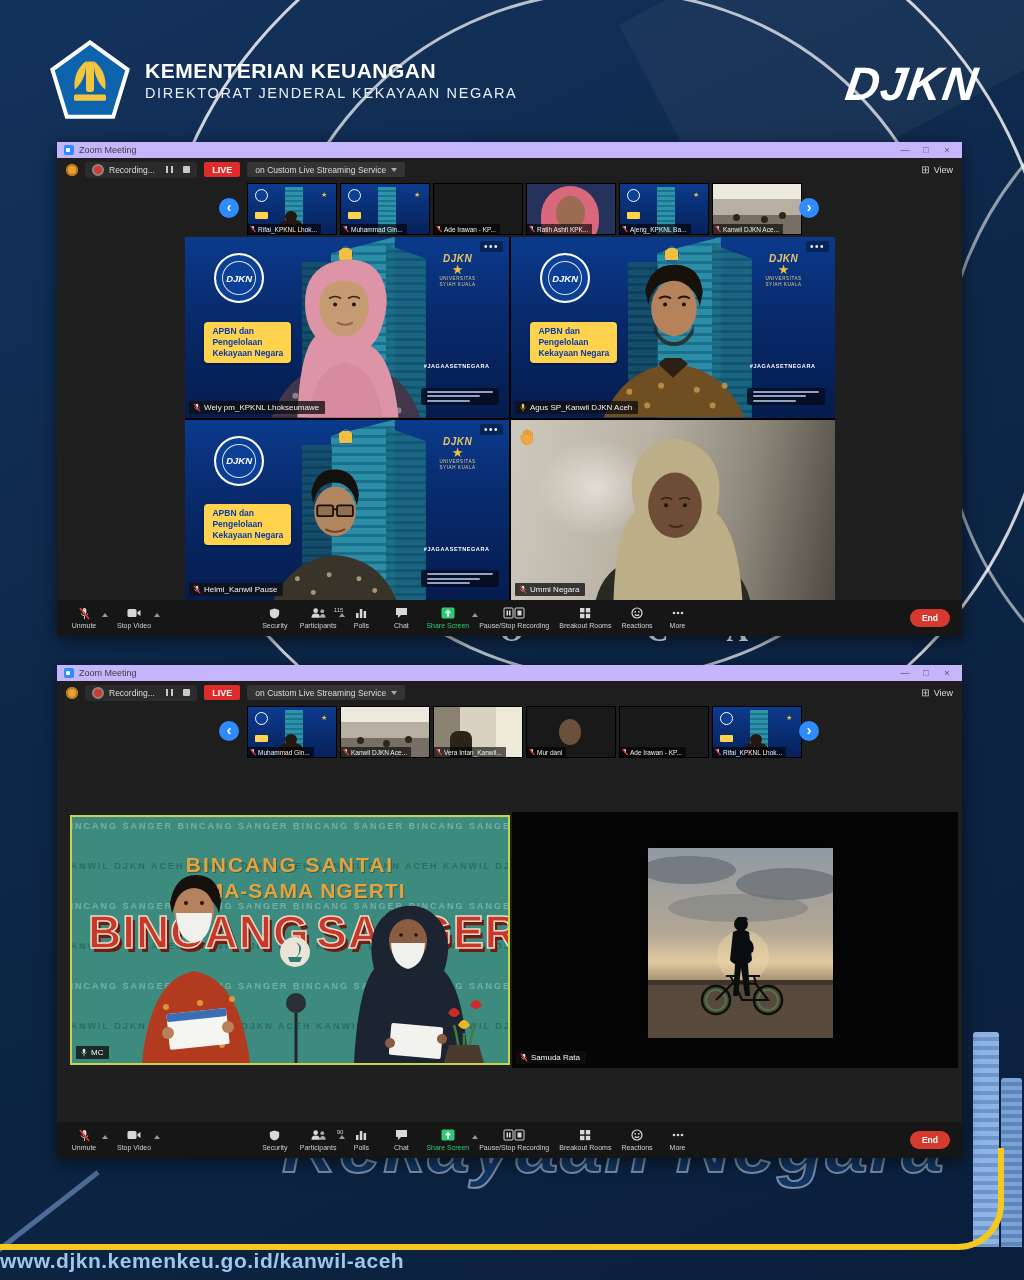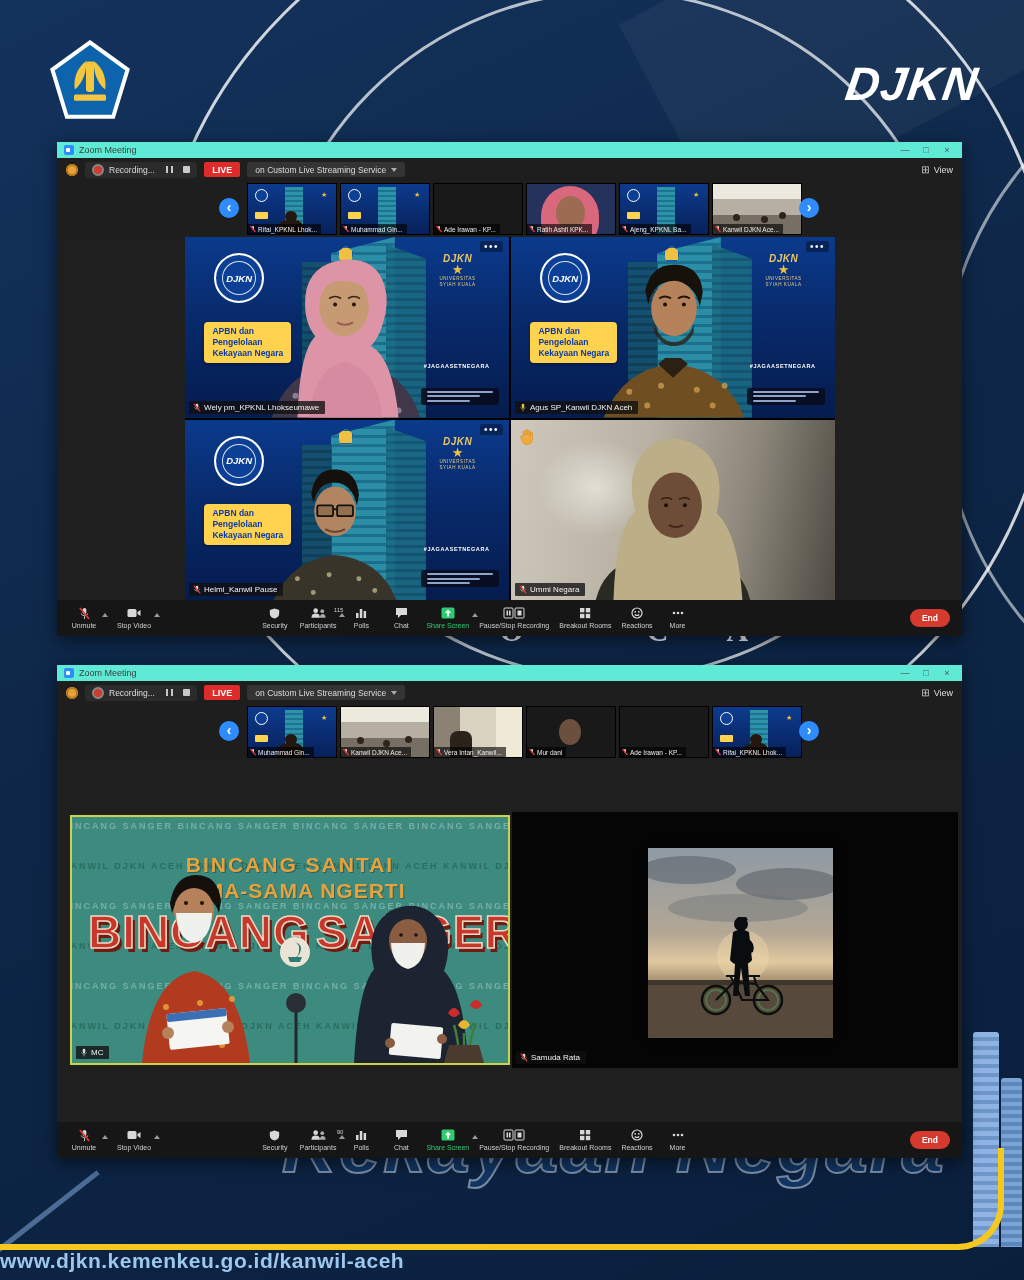--- a/index.html
+++ b/index.html
@@ -23,21 +23,21 @@
   .url{position:absolute;left:0;right:0;top:1249px;text-align:left;z-index:6;font-size:21px;font-weight:bold;color:#9ec7ee;letter-spacing:.5px;}
   
   .hdr{position:absolute;left:50px;top:40px;display:flex;gap:15px;align-items:center;z-index:4;color:#fff;}
   .hdr .t1{font-size:21px;font-weight:bold;letter-spacing:.5px;}
   .hdr .t2{font-size:14.5px;letter-spacing:1.6px;color:#e9eef6;margin-top:2px;}
   .hdr .t3{font-size:18px;font-weight:bold;margin-top:3px;}
   .djkn{position:absolute;right:46px;top:56px;z-index:4;color:#fff;font-size:47px;font-weight:900;font-style:italic;letter-spacing:1px;transform:skewX(-8deg);}
   
   .w{position:absolute;left:57px;width:905px;background:#1f1f1f;z-index:5;box-shadow:0 4px 16px rgba(0,0,0,.55);}
   .w1{top:142px;height:494px;} .w2{top:665px;height:493px;}
-  .tbar{height:16px;background:#5eead4;display:flex;align-items:center;padding:0 7px;gap:5px;}
+  .tbar{height:16px;background:#c4b5fd;display:flex;align-items:center;padding:0 7px;gap:5px;}
   .zic{width:10px;height:10px;border-radius:2px;background:#2d8cff;position:relative;flex:0 0 auto;}
   .zic:after{content:"";position:absolute;left:2px;top:3px;width:4px;height:4px;background:#fff;border-radius:1px;}
   .tbar .tt{font-size:9px;color:#3d3d3d;}
   .tbar .sp{flex:1;}
   .wc{font-size:9px;color:#555;width:16px;text-align:center;}
   .mbar{height:23px;display:flex;align-items:center;gap:7px;padding:0 9px;background:#1e1e1e;}
   .enc{width:12px;height:12px;border-radius:50%;background:#e8a03a;box-shadow:inset 0 0 0 2px #b87818;}
   .recp{display:flex;align-items:center;gap:5px;background:#2b2b2b;border-radius:3px;padding:2px 7px;}
   .rdot{width:8px;height:8px;border-radius:50%;background:#d03a30;border:2px solid #888;}
   .rtxt{font-size:8.5px;color:#ddd;}
@@ -136,20 +136,22 @@
 
 <div class="hdr">
   <svg width="80" height="80" viewBox="0 0 100 100">
     <path d="M50 3 L97 37 L79 96 L21 96 L3 37 Z" fill="#0e63ad" stroke="#fff" stroke-width="5"></path>
     <path d="M46 26 C34 34 29 48 31 62 C39 55 44 45 45 33 Z" fill="#f3c63d"></path>
     <path d="M54 26 C66 34 71 48 69 62 C61 55 56 45 55 33 Z" fill="#f3c63d"></path>
     <rect x="45" y="27" width="10" height="38" rx="3" fill="#f3c63d"></rect>
     <rect x="30" y="68" width="40" height="8" rx="2" fill="#f3c63d"></rect>
   </svg>
   <div>
+    <div class="t1">KEMENTERIAN KEUANGAN</div>
+    <div class="t2">DIREKTORAT JENDERAL KEKAYAAN NEGARA</div>
   </div>
 </div>
 <div class="djkn">DJKN</div>
 
 <div class="w w1">
   <div class="tbar">
     <div class="zic"></div>
     <div class="tt">Zoom Meeting</div>
     <div class="sp"></div>
     <div class="wc">—</div>

